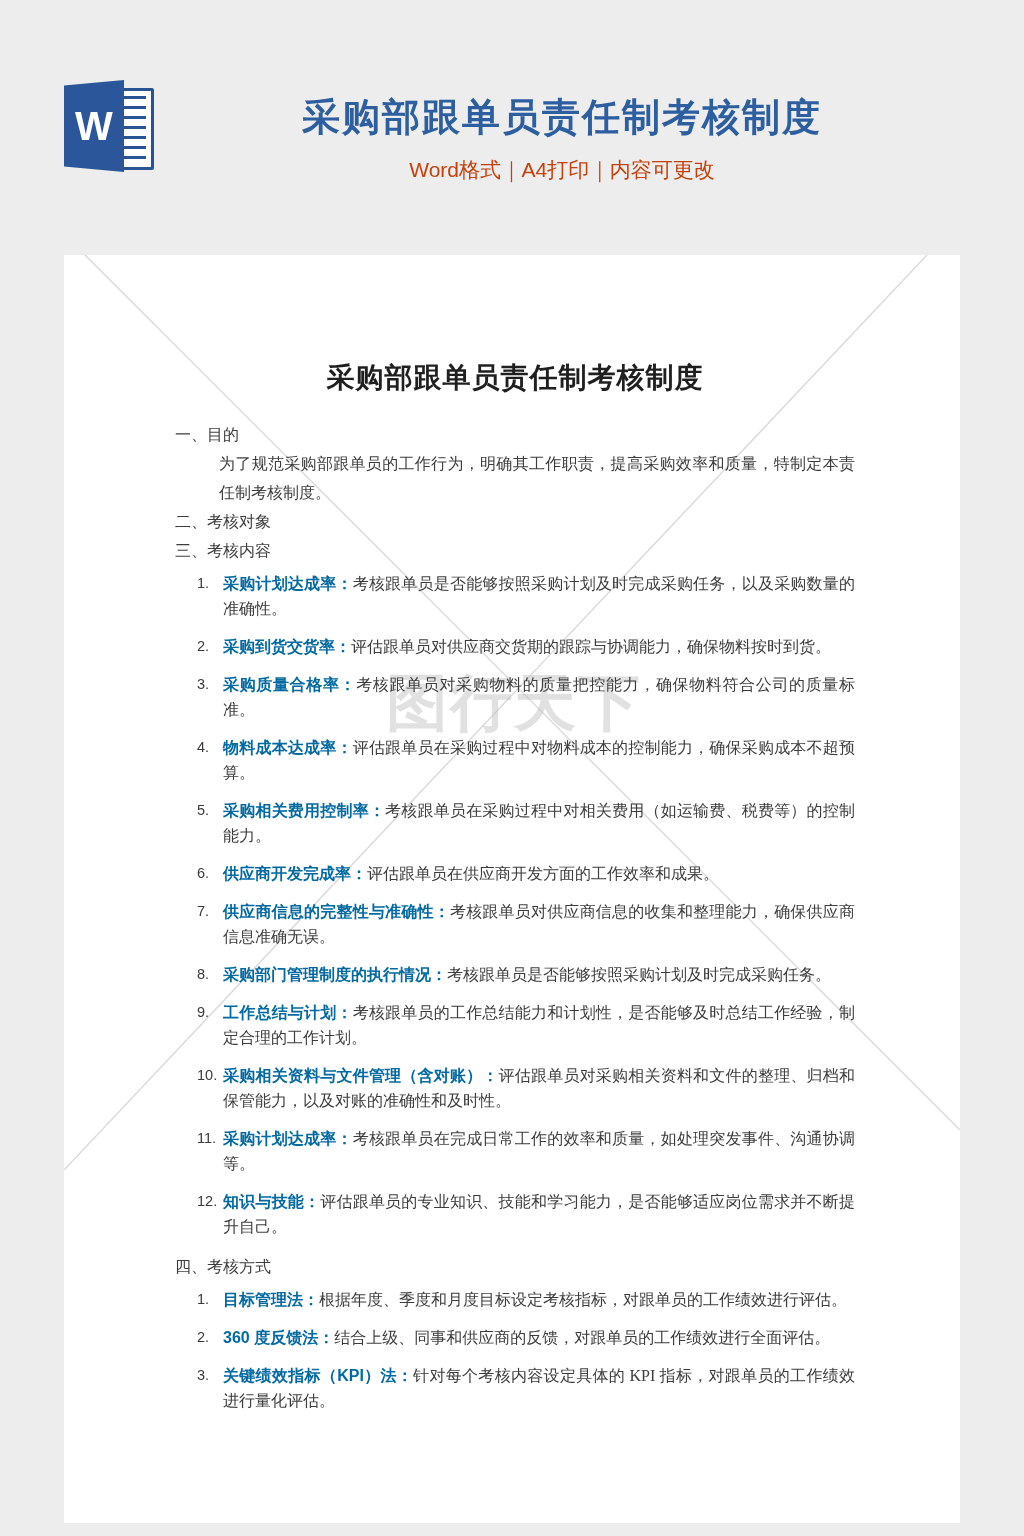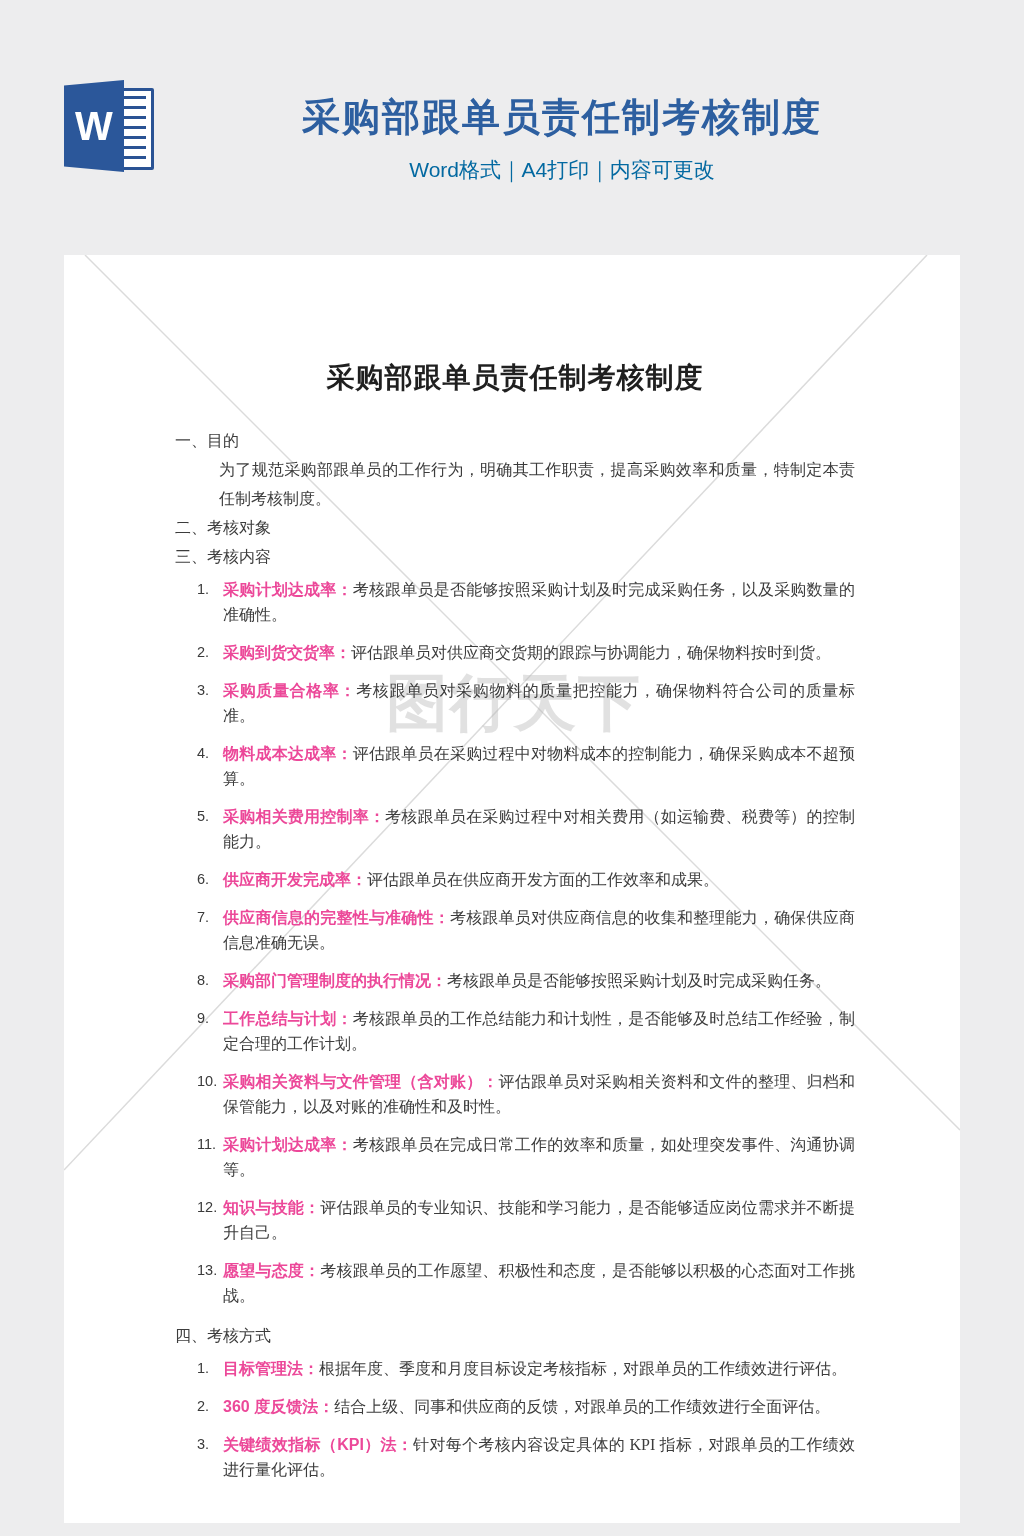--- a/index.html
+++ b/index.html
@@ -15,40 +15,40 @@
   .icon-page{position:absolute;left:46px;top:8px;width:38px;height:76px;background:#fff;border:3px solid #2a5394;border-radius:2px;}
   .icon-page::after{content:'';position:absolute;top:5px;left:7px;right:5px;bottom:5px;
     background:repeating-linear-gradient(to bottom,#2a5394 0 3px,transparent 3px 10px);}
   .icon-flap{position:absolute;left:0;top:0;width:60px;height:92px;background:#2b579a;
     clip-path:polygon(0 6%,100% 0,100% 100%,0 94%);
     display:flex;align-items:center;justify-content:center;}
   .icon-flap span{color:#fff;font-size:40px;font-weight:bold;line-height:1;}
   .header-title{position:absolute;top:92px;left:100px;width:924px;text-align:center;
     font-size:38px;font-weight:bold;color:#2d5fa0;letter-spacing:2px;}
   .header-subtitle{position:absolute;top:156px;left:100px;width:924px;text-align:center;
-    font-size:21px;color:#0369a1;}
+    font-size:21px;color:#c2410c;}
   
   .page{position:absolute;left:64px;top:255px;width:896px;height:1268px;background:#ffffff;}
   .watermark-lines{position:absolute;left:0;top:0;}
   .watermark-text{position:absolute;left:322px;top:406px;white-space:nowrap;
     font-family:"DejaVu Serif",serif;font-size:62px;font-weight:bold;
     color:#b9b9b9;opacity:.42;letter-spacing:2px;}
   .content{position:absolute;left:111px;top:0;width:680px;
     font-family:"Liberation Serif",serif;font-size:16px;color:#3c3c3c;}
   .doc-title{margin:103px 0 0;text-align:center;font-size:28px;line-height:40px;
     font-weight:bold;color:#1f1f1f;letter-spacing:1px;}
   .sec-heading{line-height:29px;}
-  .first-heading{margin-top:28px;}
+  .first-heading{margin-top:22px;}
   .sec-gap{margin-top:0;}
   .para{line-height:29px;text-align:justify;margin-left:44px;}
   .items{margin-top:6px;}
   .item{position:relative;padding-left:48px;line-height:25px;margin-bottom:13px;text-align:justify;}
   .item-num{position:absolute;left:22px;top:0;font-family:"Liberation Sans",sans-serif;
     font-size:14.5px;color:#3a3a3a;}
-  .item-label{font-weight:bold;font-family:"Liberation Sans",sans-serif;color:#ec4899;}
+  .item-label{font-weight:bold;font-family:"Liberation Sans",sans-serif;color:#0369a1;}
 </style>
 </head>
 <body>
 
 <div class="site-header">
   <div class="word-icon">
     <div class="icon-page"></div>
     <div class="icon-flap">
       <span>W</span>
     </div>
@@ -104,23 +104,20 @@
       </div>
       <div class="item">
         <span class="item-num">10.</span><span class="item-label">采购相关资料与文件管理（含对账）：</span><span class="item-text">评估跟单员对采购相关资料和文件的整理、归档和保管能力，以及对账的准确性和及时性。</span>
       </div>
       <div class="item">
         <span class="item-num">11.</span><span class="item-label">采购计划达成率：</span><span class="item-text">考核跟单员在完成日常工作的效率和质量，如处理突发事件、沟通协调等。</span>
       </div>
       <div class="item">
         <span class="item-num">12.</span><span class="item-label">知识与技能：</span><span class="item-text">评估跟单员的专业知识、技能和学习能力，是否能够适应岗位需求并不断提升自己。</span>
       </div>
-      <div class="item">
-        <span class="item-num">13.</span><span class="item-label">愿望与态度：</span><span class="item-text">考核跟单员的工作愿望、积极性和态度，是否能够以积极的心态面对工作挑战。</span>
-      </div>
     </div>
 
     <div class="sec-heading sec-gap">四、考核方式</div>
     <div class="items">
       <div class="item">
         <span class="item-num">1.</span><span class="item-label">目标管理法：</span><span class="item-text">根据年度、季度和月度目标设定考核指标，对跟单员的工作绩效进行评估。</span>
       </div>
       <div class="item">
         <span class="item-num">2.</span><span class="item-label">360 度反馈法：</span><span class="item-text">结合上级、同事和供应商的反馈，对跟单员的工作绩效进行全面评估。</span>
       </div>

